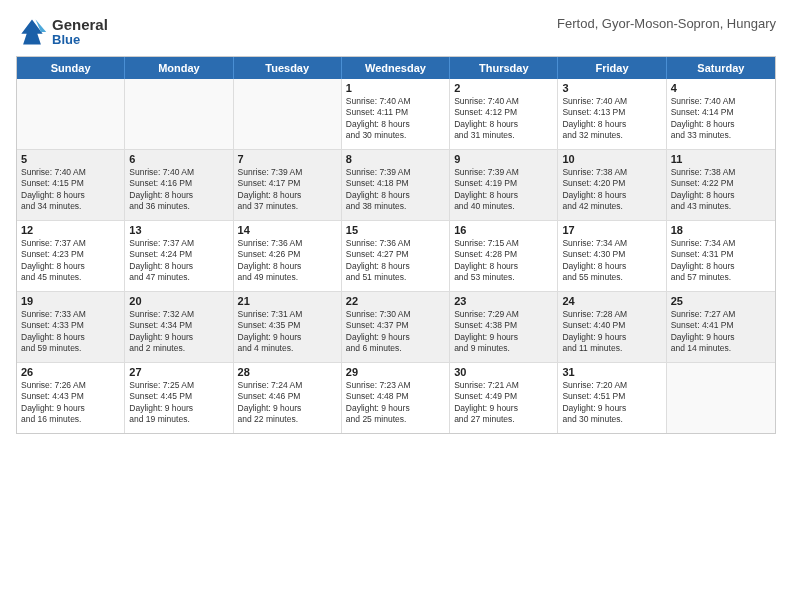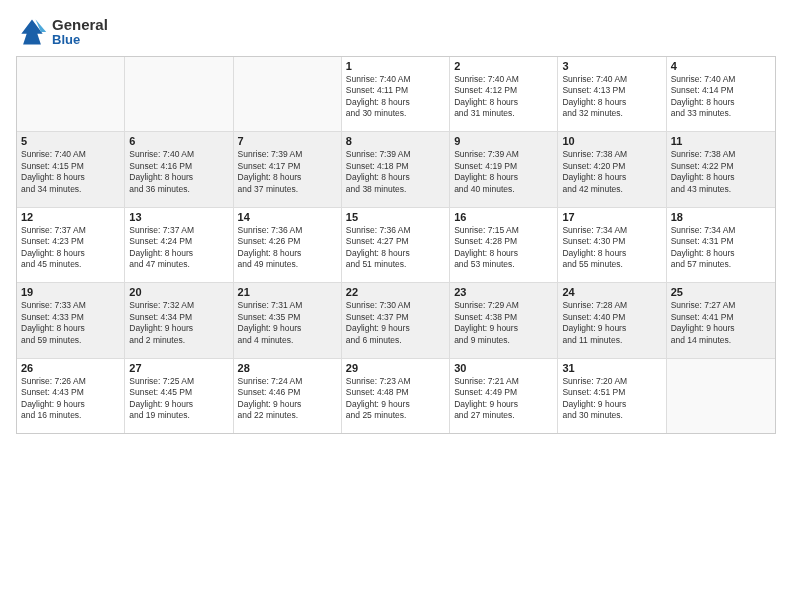--- a/index.html
+++ b/index.html
@@ -134,24 +134,34 @@
       <svg class="logo-icon" viewBox="0 0 36 36">
         <polygon points="18,4 30,20 24,20 28,32 8,32 12,20 6,20" fill="#1a5fa8"></polygon>
         <polygon points="22,4 34,18 28,18" fill="#4da8da"></polygon>
       </svg>
       <div class="logo-text">
         <span class="logo-general">General</span>
         <span class="logo-blue">Blue</span>
       </div>
     </div>
     <div class="title-block">
+      <div class="location">Fertod, Gyor-Moson-Sopron, Hungary</div>
     </div>
   </div>
 
   <div class="calendar">
+    <div class="cal-header">
+    <div class="cal-header-cell">Sunday</div>
+        <div class="cal-header-cell">Monday</div>
+        <div class="cal-header-cell">Tuesday</div>
+        <div class="cal-header-cell">Wednesday</div>
+        <div class="cal-header-cell">Thursday</div>
+        <div class="cal-header-cell">Friday</div>
+        <div class="cal-header-cell">Saturday</div>
+      </div>
     <div class="cal-body">
     <div class="cal-row">
           <div class="cal-cell empty"></div>
           <div class="cal-cell empty"></div>
           <div class="cal-cell empty"></div>
           <div class="cal-cell">
             <div class="day-number">1</div>
             <div class="cell-info" style="white-space: pre-line;">Sunrise: 7:40 AM
 Sunset: 4:11 PM
 Daylight: 8 hours

